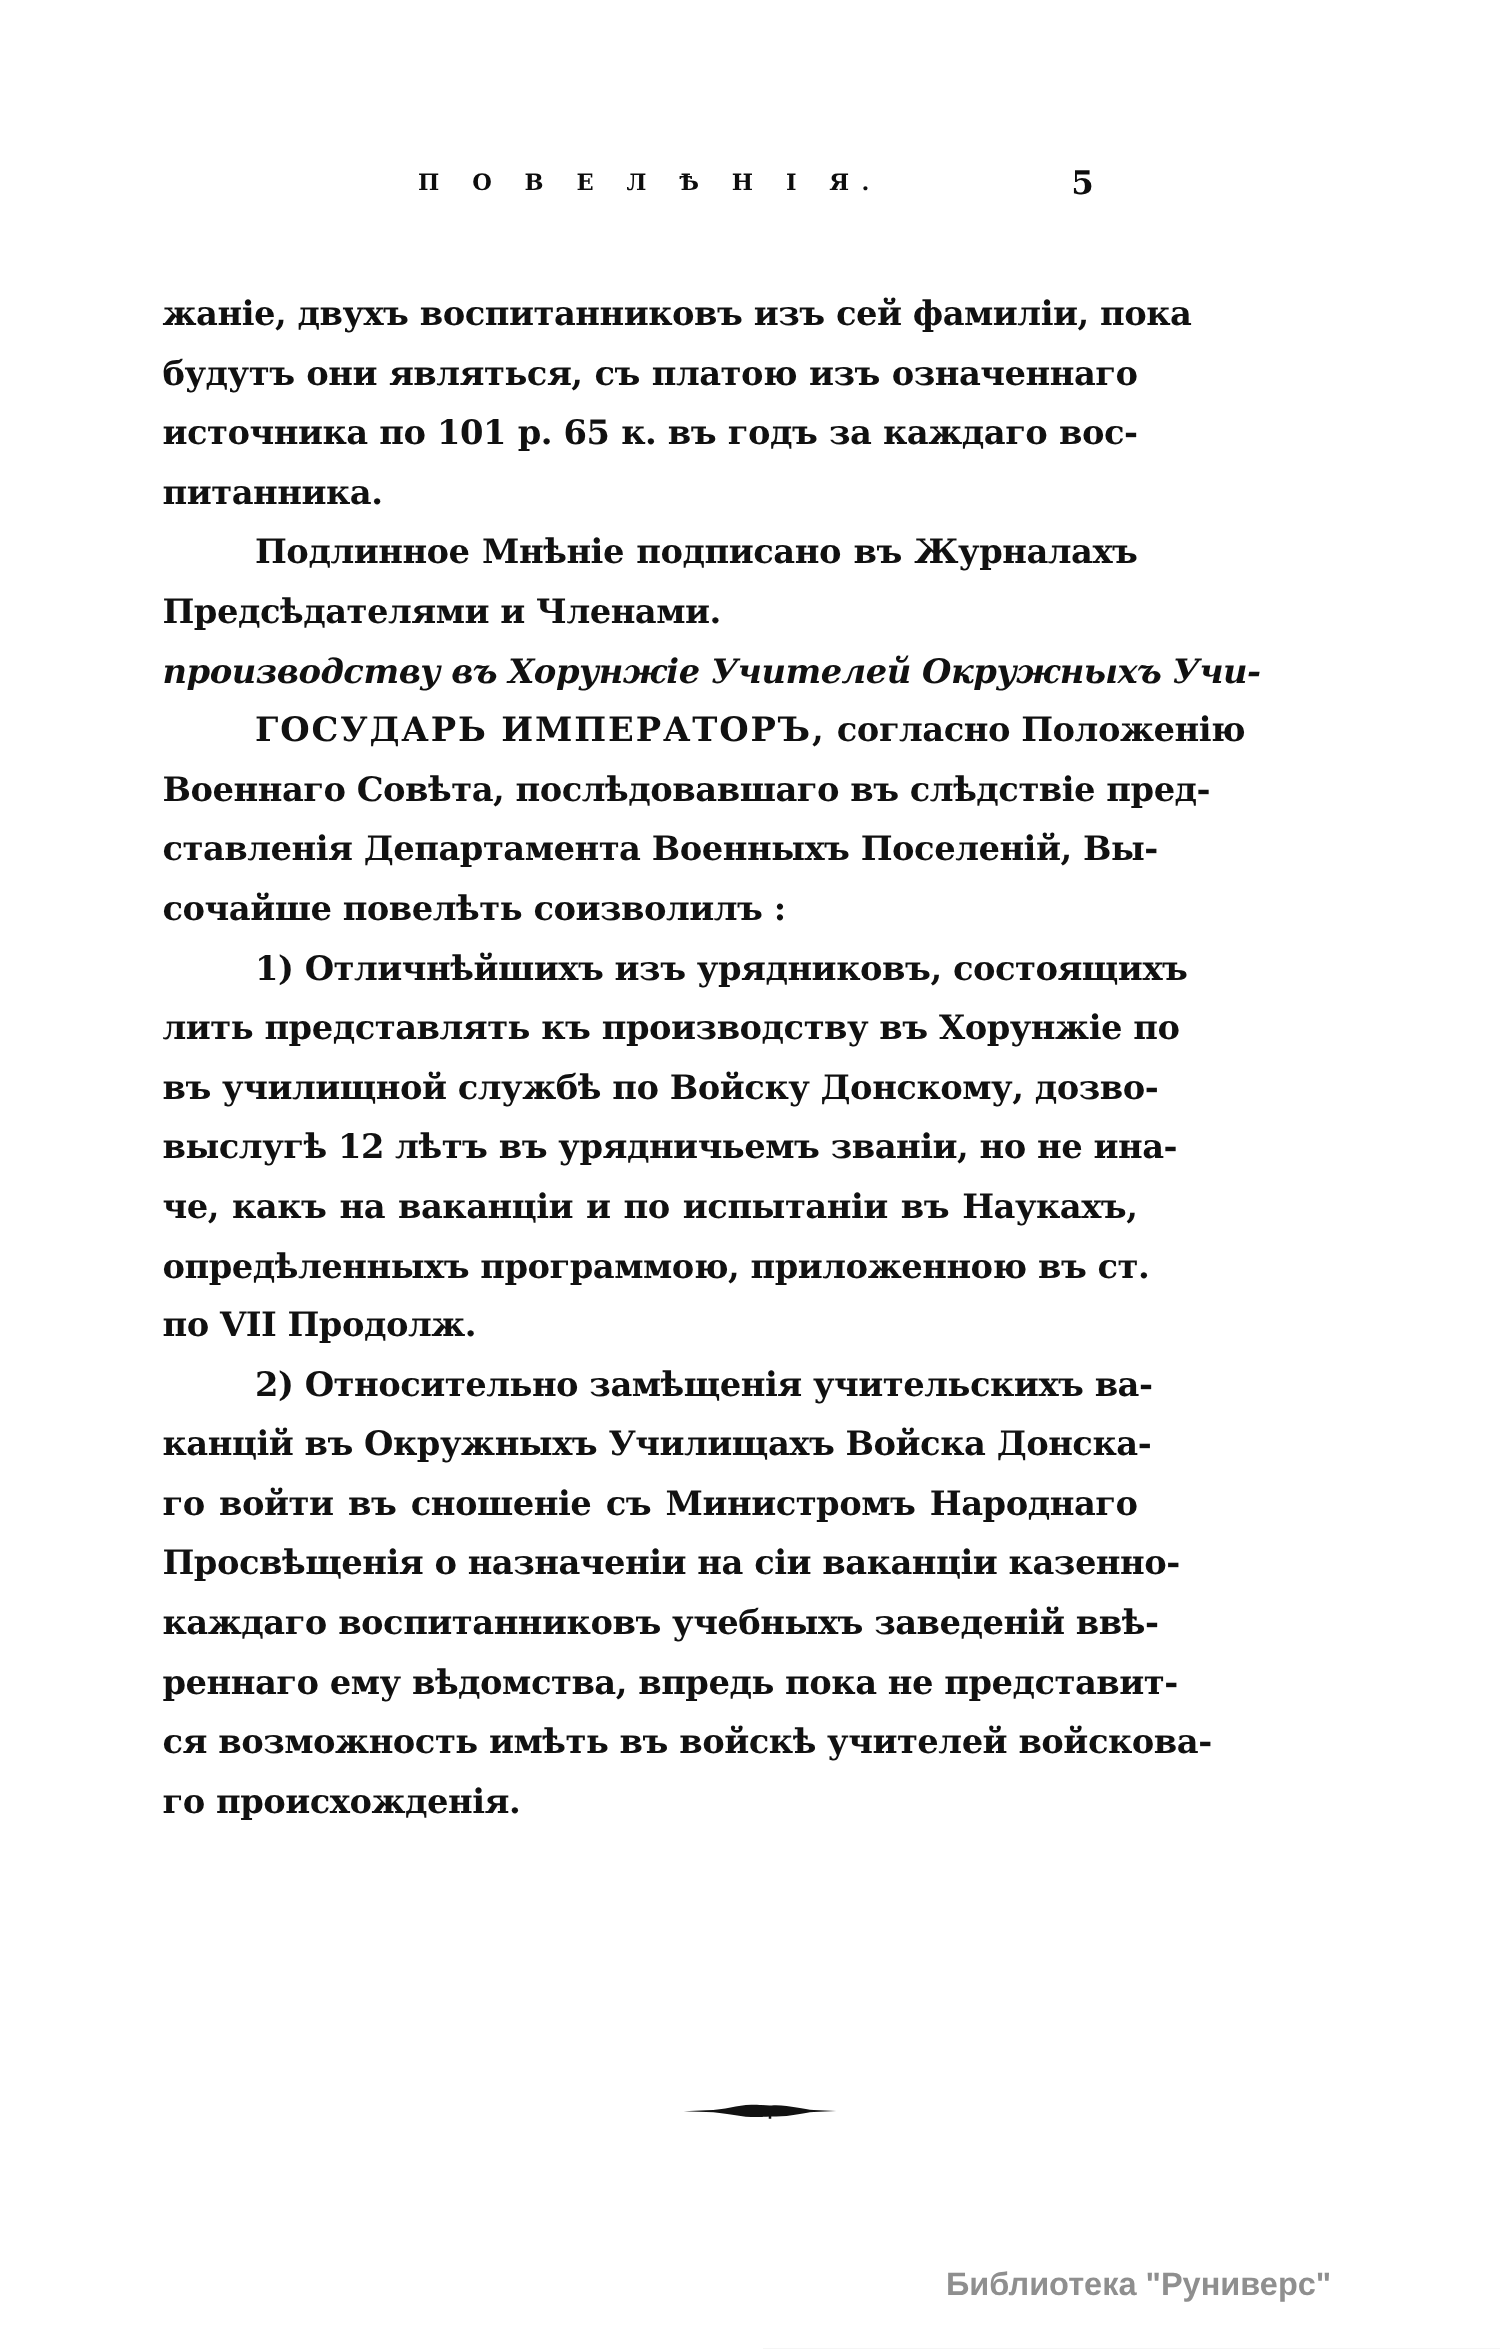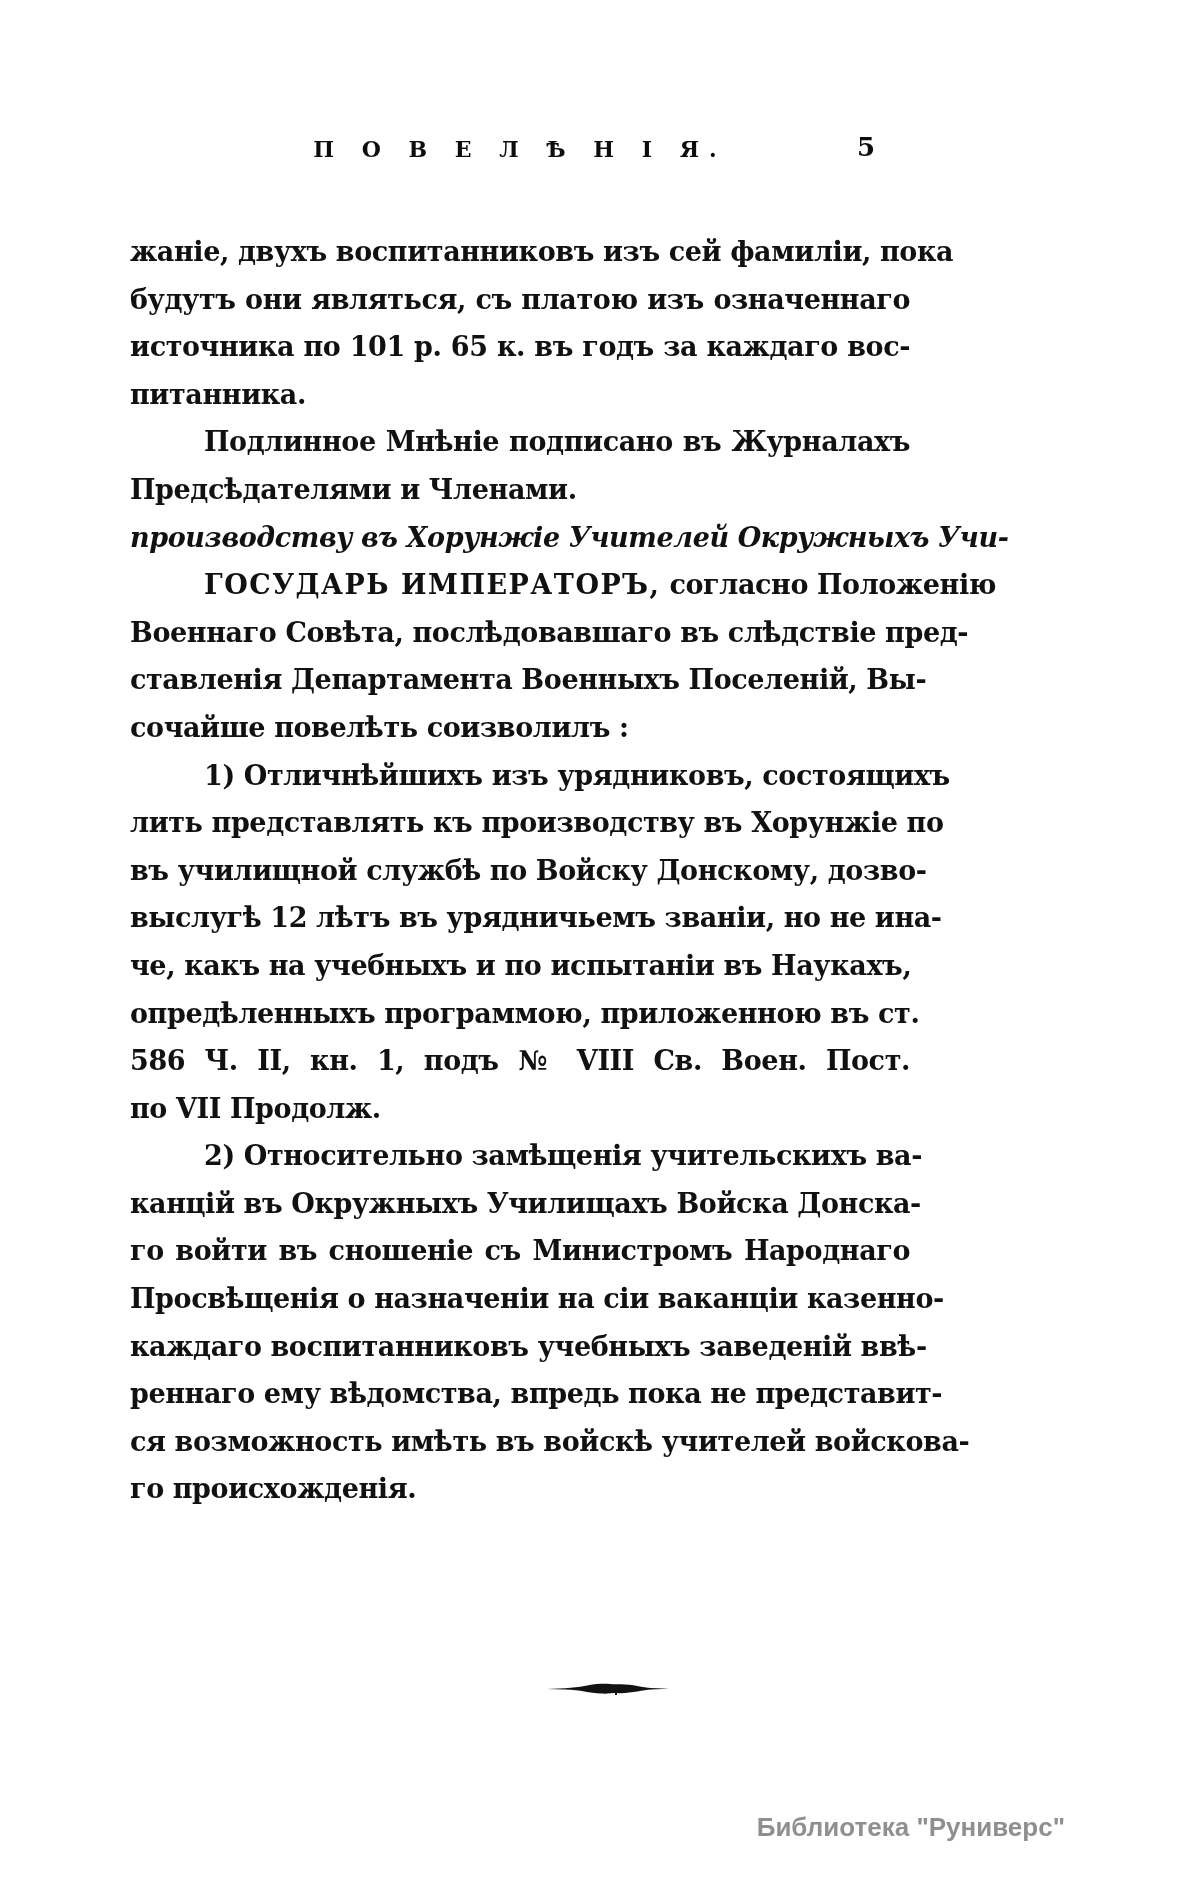--- a/index.html
+++ b/index.html
@@ -8,21 +8,21 @@
     width:1200px;height:1879px;
     background:#ffffff;
     overflow:hidden;
     font-family:"DejaVu Serif", serif;
     color:#121212;
   }
   
   .running-head{
     position:absolute;top:136px;left:130px;width:780px;
     text-align:center;
-    font-size:22px;font-weight:bold;
+    font-size:18px;font-weight:bold;
     letter-spacing:10px;
     color:#0d0d0d;
   }
   .page-number{
     position:absolute;top:132px;left:846px;width:40px;
     font-size:26px;font-weight:bold;text-align:center;
     color:#0d0d0d;
   }
   
   .text-block{
@@ -81,23 +81,22 @@
 
     <div class="line indent"><span class="caps">ГОСУДАРЬ ИМПЕРАТОРЪ,</span> <span>согласно Положенію</span></div>
     <div class="line">Военнаго Совѣта, послѣдовавшаго въ слѣдствіе пред-</div>
     <div class="line">ставленія Департамента Военныхъ Поселеній, Вы-</div>
     <div class="line last">сочайше повелѣть соизволилъ :</div>
 
     <div class="line indent">1) Отличнѣйшихъ изъ урядниковъ, состоящихъ</div>
     <div class="line">лить представлять къ производству въ Хорунжіе по</div>
     <div class="line">въ училищной службѣ по Войску Донскому, дозво-</div>
     <div class="line">выслугѣ 12 лѣтъ въ урядничьемъ званіи, но не ина-</div>
-    <div class="line">че, какъ на учебныхъ и по испытаніи въ Наукахъ,</div>
+    <div class="line">че, какъ на ваканціи и по испытаніи въ Наукахъ,</div>
     <div class="line">опредѣленныхъ программою, приложенною въ ст.</div>
-    <div class="line">586 Ч. II, кн. 1, подъ № VIII Св. Воен. Пост.</div>
     <div class="line last">по VII Продолж.</div>
 
     <div class="line indent">2) Относительно замѣщенія учительскихъ ва-</div>
     <div class="line">канцій въ Окружныхъ Училищахъ Войска Донска-</div>
     <div class="line">го войти въ сношеніе съ Министромъ Народнаго</div>
     <div class="line">Просвѣщенія о назначеніи на сіи ваканціи казенно-</div>
     <div class="line">каждаго воспитанниковъ учебныхъ заведеній ввѣ-</div>
     <div class="line">реннаго ему вѣдомства, впредь пока не представит-</div>
     <div class="line">ся возможность имѣть въ войскѣ учителей войскова-</div>
     <div class="line last">го происхожденія.</div>

